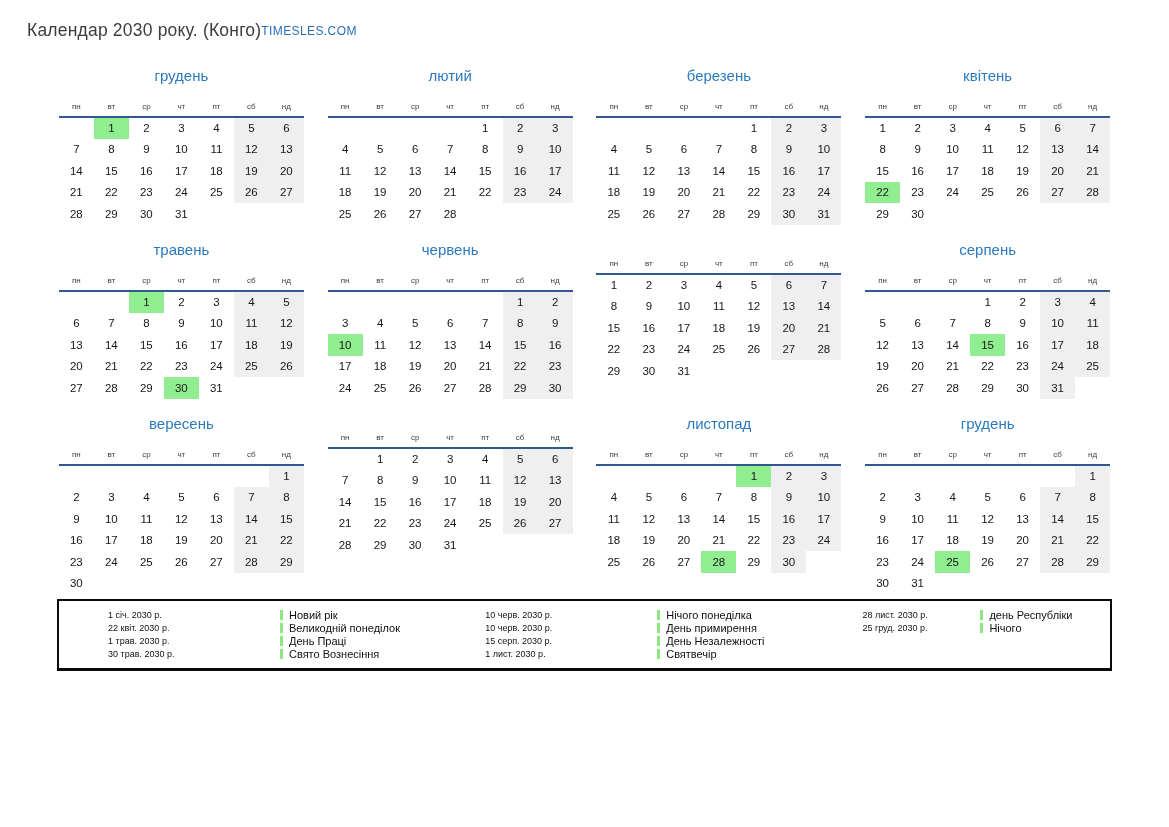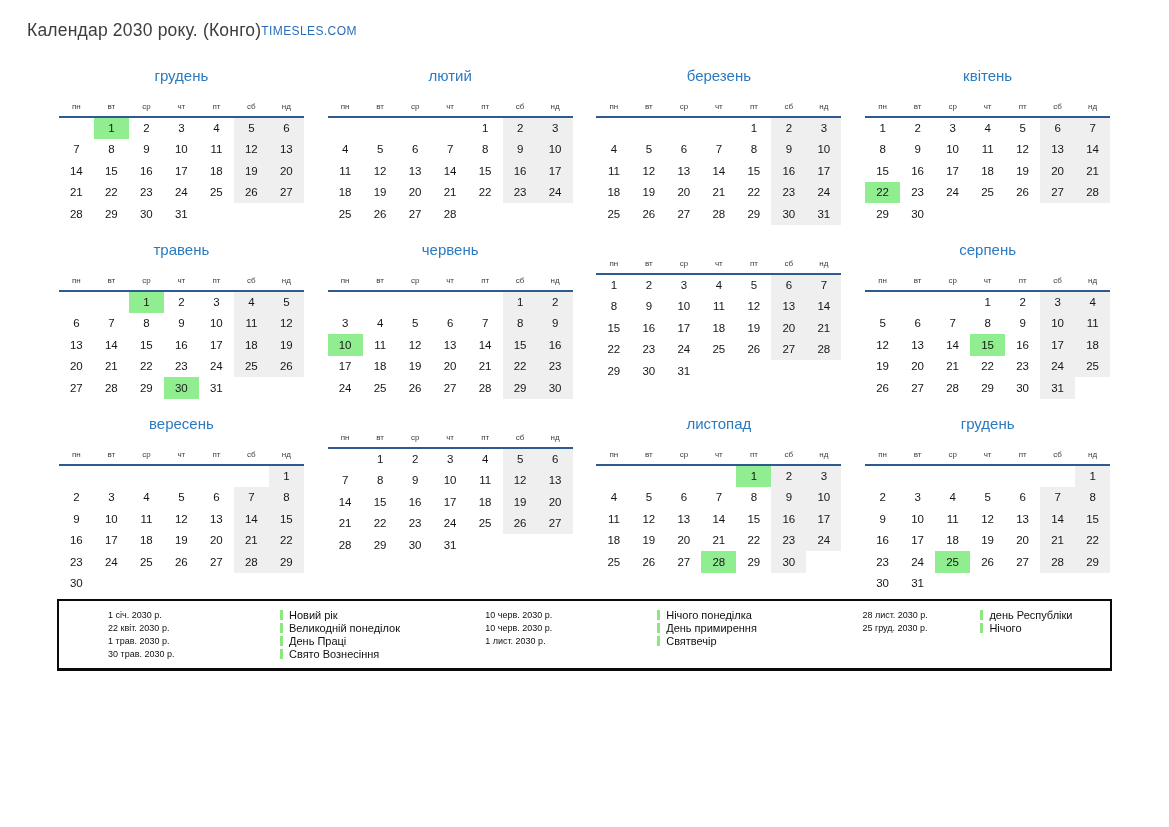--- a/index.html
+++ b/index.html
@@ -856,20 +856,27 @@
         </span>
       </div>
       <div class="lrow">
         <span class="ldate">10 черв. 2030 р.</span>
         <span class="lname">
           <i class="lbar"></i>
           <span>День примирення</span>
         </span>
       </div>
       <div class="lrow">
+        <span class="ldate">15 серп. 2030 р.</span>
+        <span class="lname">
+          <i class="lbar"></i>
+          <span>День Незалежності</span>
+        </span>
+      </div>
+      <div class="lrow">
         <span class="ldate">1 лист. 2030 р.</span>
         <span class="lname">
           <i class="lbar"></i>
           <span>Святвечір</span>
         </span>
       </div>
     </div>
     <div class="lgroup g3">
       <div class="lrow">
         <span class="ldate">28 лист. 2030 р.</span>

